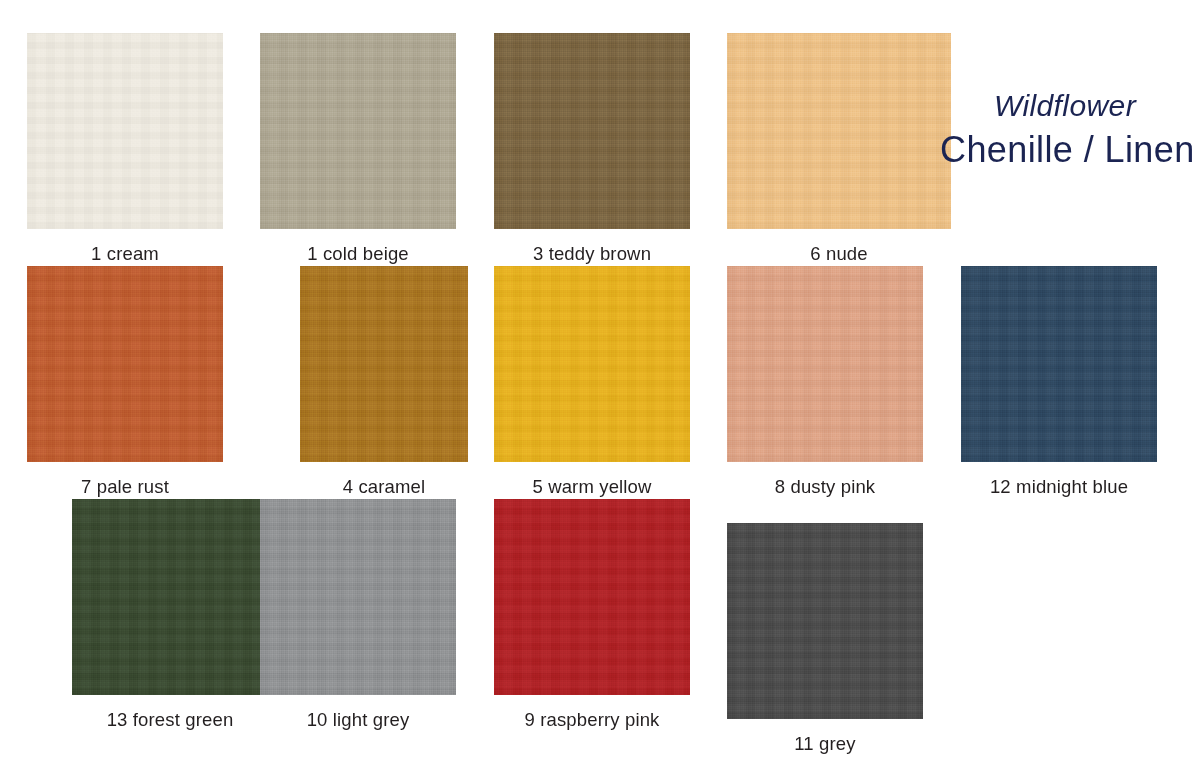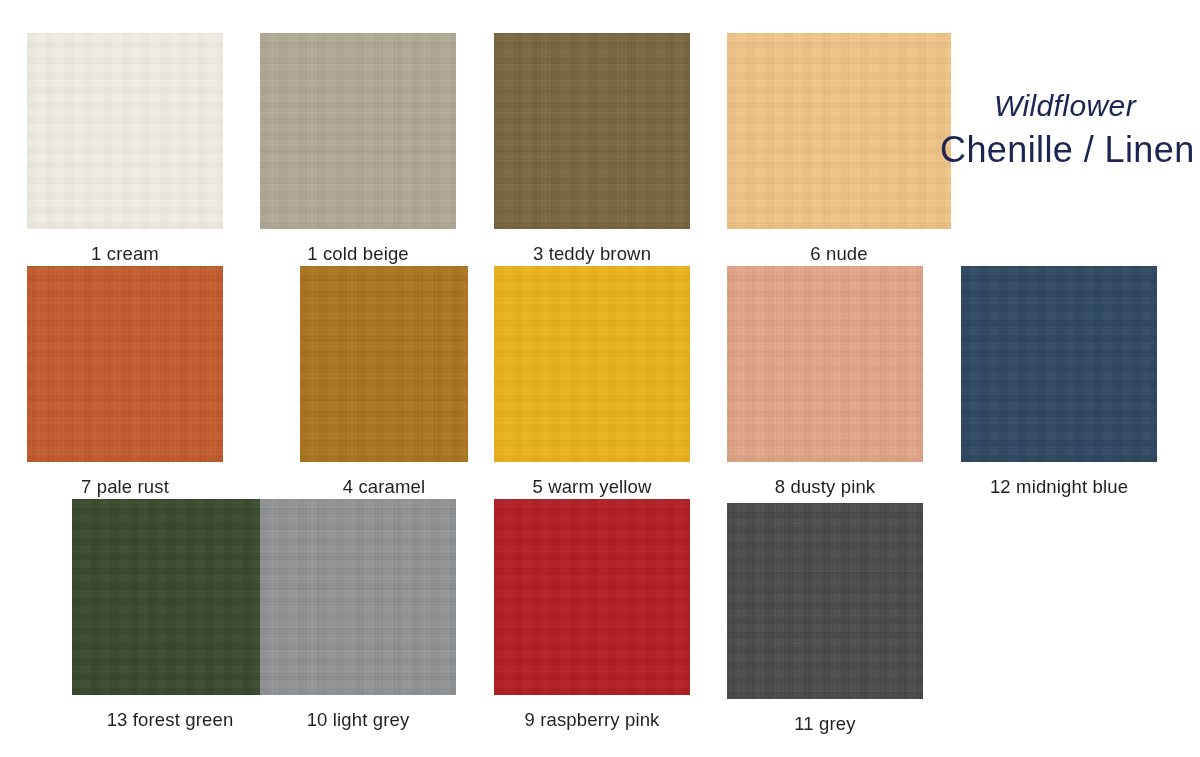--- a/index.html
+++ b/index.html
@@ -185,21 +185,21 @@
     <div class="swatch-cell" style="left:260px; top:499px; width:196px;">
       <div class="swatch" style="background-color: rgb(143, 145, 147);"></div>
       <span class="swatch-label">10 light grey</span>
     </div>
 
     <div class="swatch-cell" style="left:494px; top:499px; width:196px;">
       <div class="swatch" style="background-color: rgb(176, 31, 35);"></div>
       <span class="swatch-label">9 raspberry pink</span>
     </div>
 
-    <div class="swatch-cell" style="left:727px; top:503px; width:196px;">
+    <div class="swatch-cell" style="left:727px; top:523px; width:196px;">
       <div class="swatch" style="background-color: rgb(74, 74, 74);"></div>
       <span class="swatch-label">11 grey</span>
     </div>
 
   </div>
 
   <div class="title-block">
     <span class="title-line line-1" style="color: rgb(27, 36, 82);">Wildflower</span>
     <span class="title-line line-2" style="color: rgb(27, 36, 82);">Chenille / Linen</span>
   </div>

